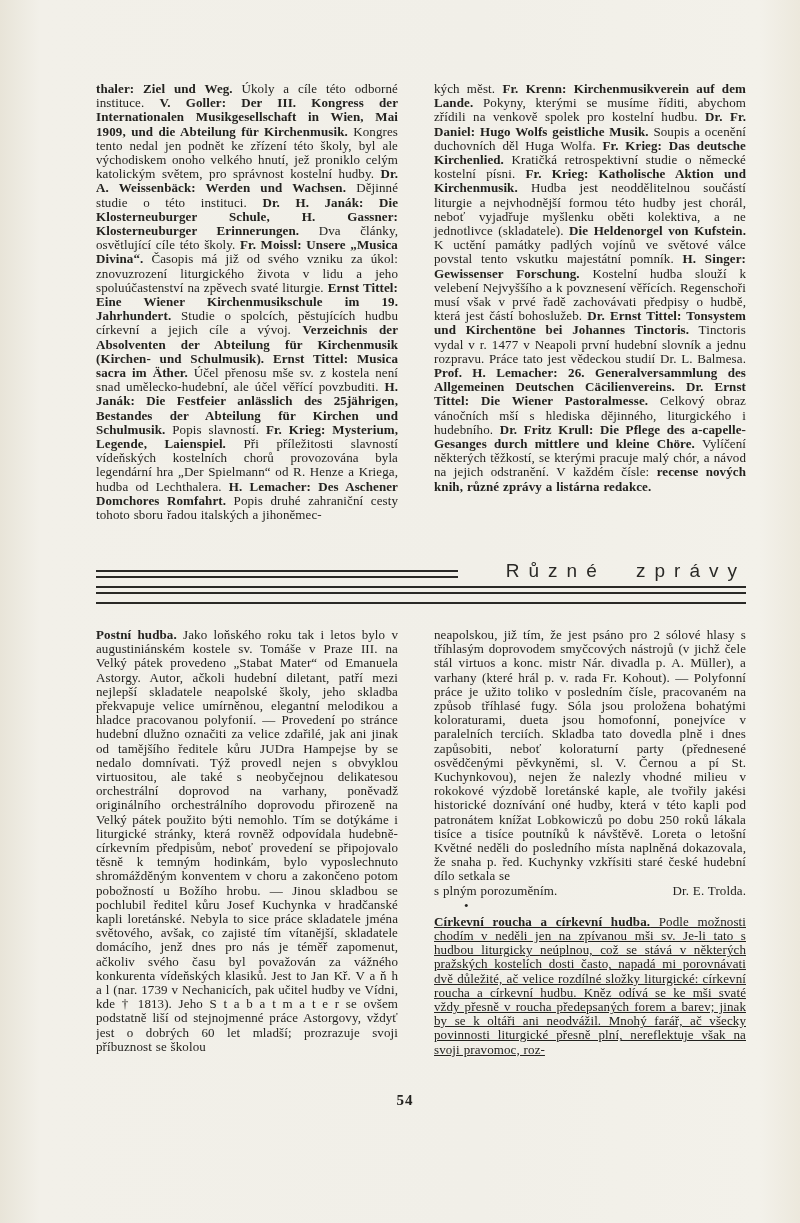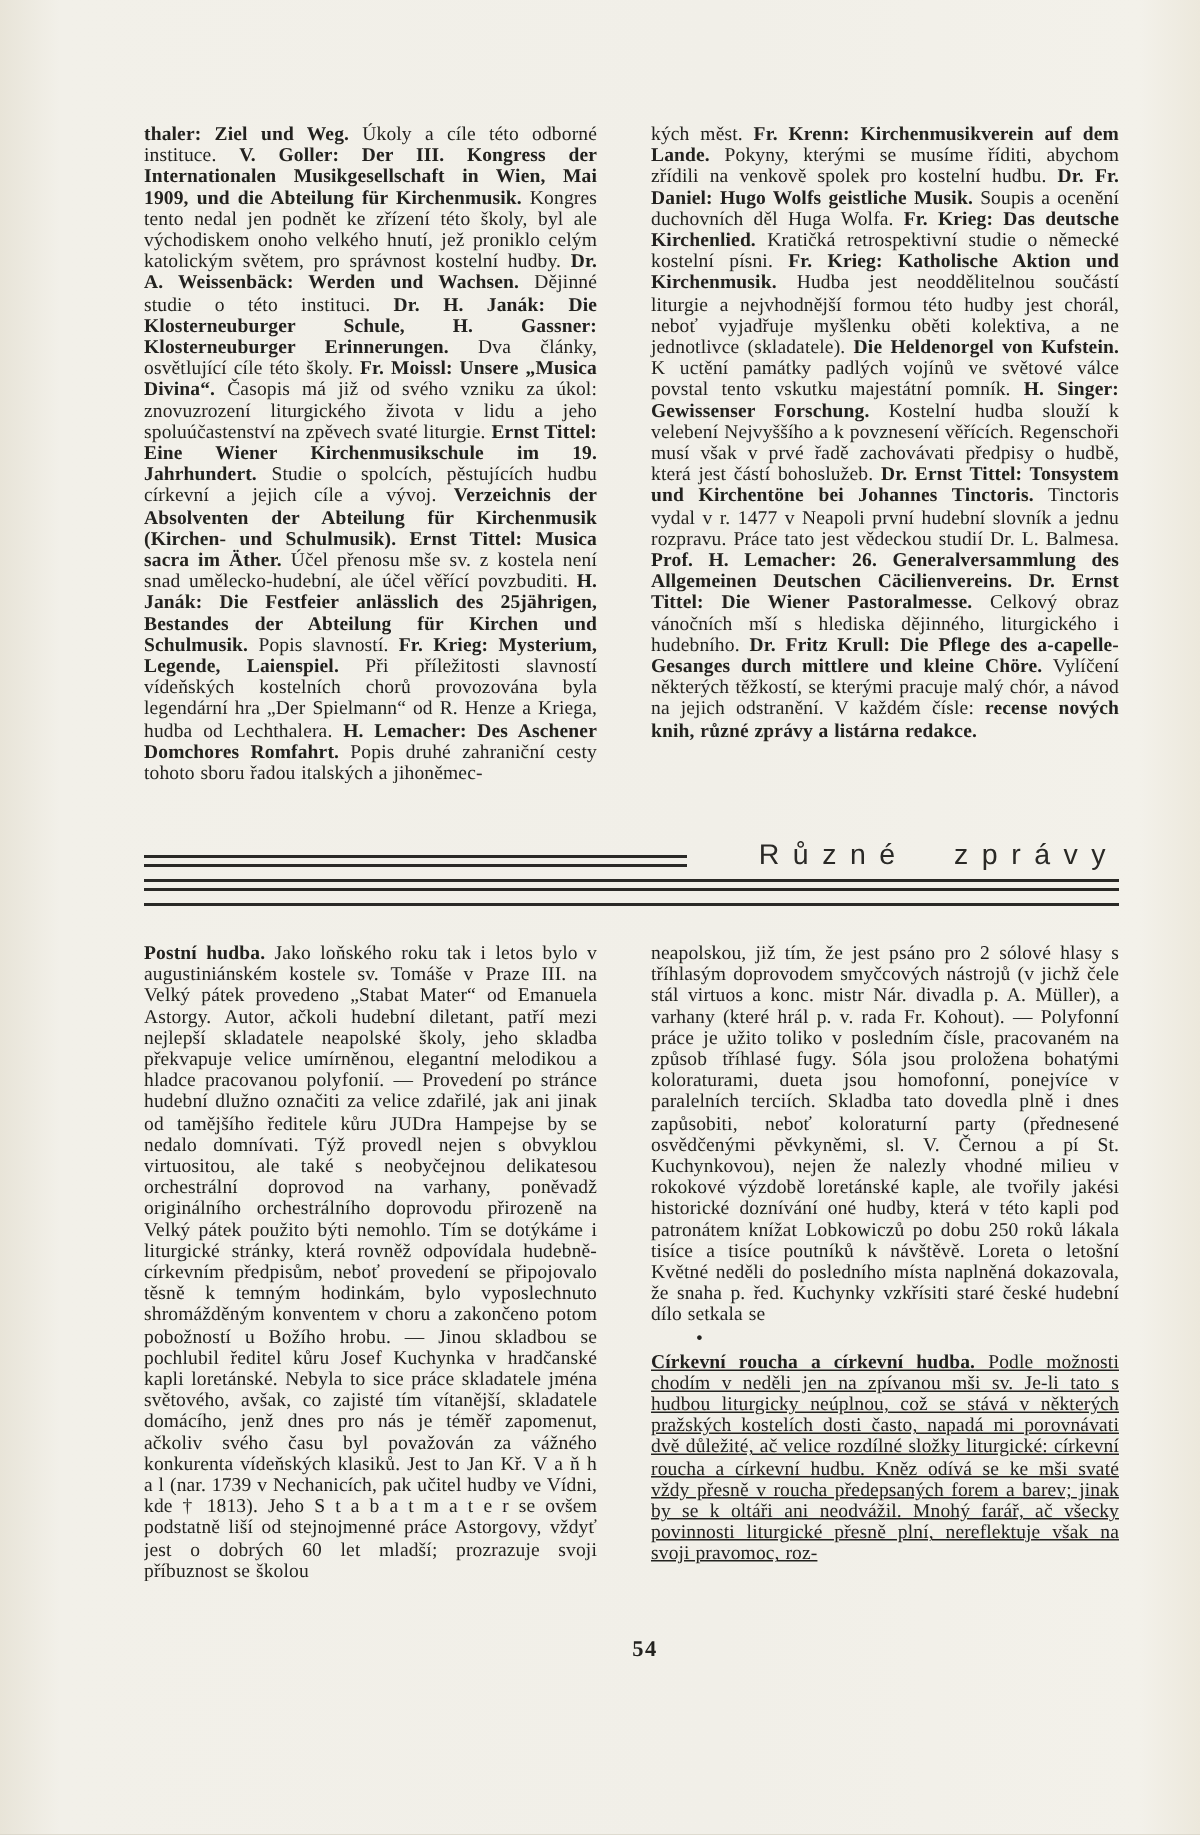--- a/index.html
+++ b/index.html
@@ -30,21 +30,21 @@
     letter-spacing:9px; word-spacing:16px;
     white-space:nowrap; color:#2a2926;
   }
   .row2 { margin-top:4px; }
   .row3 { margin-top:8px; }
   .news-section { top:628px; max-height:448px; overflow:hidden; }
   .closing-row { display:flex; justify-content:space-between; }
   .bullet-row { margin:2px 0 3px 30px; font-size:13px; line-height:12px; }
   .para2 { margin-top:0;text-decoration:underline; }
   .page-footer {
-    position:absolute; left:105px; width:650px; top:1092px;
+    position:absolute; left:80px; width:650px; top:1092px;
     text-align:center; font-size:15px; font-weight:700; letter-spacing:1px;
   }
 </style>
 </head>
 <body>
 
 <div class="page">
 
   <div class="section top-section textcols">
     <div class="col col-l"><b>thaler: Ziel und Weg.</b><span> Úkoly a cíle této odborné instituce. </span><b>V. Goller: Der III. Kongress der Internationalen Musikgesellschaft in Wien, Mai 1909, und die Abteilung für Kirchenmusik.</b><span> Kongres tento nedal jen podnět ke zřízení této školy, byl ale východiskem onoho velkého hnutí, jež proniklo celým katolickým světem, pro správnost kostelní hudby. </span><b>Dr. A. Weissenbäck: Werden und Wachsen.</b><span> Dějinné studie o této instituci. </span><b>Dr. H. Janák: Die Klosterneuburger Schule, H. Gassner: Klosterneuburger Erinnerungen.</b><span> Dva články, osvětlující cíle této školy. </span><b>Fr. Moissl: Unsere „Musica Divina“.</b><span> Časopis má již od svého vzniku za úkol: znovuzrození liturgického života v lidu a jeho spoluúčastenství na zpěvech svaté liturgie. </span><b>Ernst Tittel: Eine Wiener Kirchenmusikschule im 19. Jahrhundert.</b><span> Studie o spolcích, pěstujících hudbu církevní a jejich cíle a vývoj. </span><b>Verzeichnis der Absolventen der Abteilung für Kirchenmusik (Kirchen- und Schulmusik). Ernst Tittel: Musica sacra im Äther.</b><span> Účel přenosu mše sv. z kostela není snad umělecko-hudební, ale účel věřící povzbuditi. </span><b>H. Janák: Die Festfeier anlässlich des 25jährigen, Bestandes der Abteilung für Kirchen und Schulmusik.</b><span> Popis slavností. </span><b>Fr. Krieg: Mysterium, Legende, Laienspiel.</b><span> Při příležitosti slavností vídeňských kostelních chorů provozována byla legendární hra „Der Spielmann“ od R. Henze a Kriega, hudba od Lechthalera. </span><b>H. Lemacher: Des Aschener Domchores Romfahrt.</b><span> Popis druhé zahraniční cesty tohoto sboru řadou italských a jihoněmec-</span></div>
@@ -65,20 +65,24 @@
     </div>
     <div class="row3">
       <div class="line"></div>
     </div>
   </div>
 
   <div class="section news-section textcols">
     <div class="col col-l"><b>Postní hudba.</b><span> Jako loňského roku tak i letos bylo v augustiniánském kostele sv. Tomáše v Praze III. na Velký pátek provedeno „Stabat Mater“ od Emanuela Astorgy. Autor, ačkoli hudební diletant, patří mezi nejlepší skladatele neapolské školy, jeho skladba překvapuje velice umírněnou, elegantní melodikou a hladce pracovanou polyfonií. — Provedení po stránce hudební dlužno označiti za velice zdařilé, jak ani jinak od tamějšího ředitele kůru JUDra Hampejse by se nedalo domnívati. Týž provedl nejen s obvyklou virtuositou, ale také s neobyčejnou delikatesou orchestrální doprovod na varhany, poněvadž originálního orchestrálního doprovodu přirozeně na Velký pátek použito býti nemohlo. Tím se dotýkáme i liturgické stránky, která rovněž odpovídala hudebně-církevním předpisům, neboť provedení se připojovalo těsně k temným hodinkám, bylo vyposlechnuto shromážděným konventem v choru a zakončeno potom pobožností u Božího hrobu. — Jinou skladbou se pochlubil ředitel kůru Josef Kuchynka v hradčanské kapli loretánské. Nebyla to sice práce skladatele jména světového, avšak, co zajisté tím vítanější, skladatele domácího, jenž dnes pro nás je téměř zapomenut, ačkoliv svého času byl považován za vážného konkurenta vídeňských klasiků. Jest to Jan Kř. V a ň h a l (nar. 1739 v Nechanicích, pak učitel hudby ve Vídni, kde † 1813). Jeho S t a b a t  m a t e r se ovšem podstatně liší od stejnojmenné práce Astorgovy, vždyť jest o dobrých 60 let mladší; prozrazuje svoji příbuznost se školou</span></div>
     <div class="col col-r">
       <div><span>neapolskou, již tím, že jest psáno pro 2 sólové hlasy s tříhlasým doprovodem smyčcových nástrojů (v jichž čele stál virtuos a konc. mistr Nár. divadla p. A. Müller), a varhany (které hrál p. v. rada Fr. Kohout). — Polyfonní práce je užito toliko v posledním čísle, pracovaném na způsob tříhlasé fugy. Sóla jsou proložena bohatými koloraturami, dueta jsou homofonní, ponejvíce v paralelních terciích. Skladba tato dovedla plně i dnes zapůsobiti, neboť koloraturní party (přednesené osvědčenými pěvkyněmi, sl. V. Černou a pí St. Kuchynkovou), nejen že nalezly vhodné milieu v rokokové výzdobě loretánské kaple, ale tvořily jakési historické doznívání oné hudby, která v této kapli pod patronátem knížat Lobkowiczů po dobu 250 roků lákala tisíce a tisíce poutníků k návštěvě. Loreta o letošní Květné neděli do posledního místa naplněná dokazovala, že snaha p. řed. Kuchynky vzkřísiti staré české hudební dílo setkala se</span></div>
+      <div class="closing-row">
+        <span>s plným porozuměním.</span>
+        <span>Dr. E. Trolda.</span>
+      </div>
       <div class="bullet-row">•</div>
       <div class="para2"><b>Církevní roucha a církevní hudba.</b><span> Podle možnosti chodím v neděli jen na zpívanou mši sv. Je-li tato s hudbou liturgicky neúplnou, což se stává v některých pražských kostelích dosti často, napadá mi porovnávati dvě důležité, ač velice rozdílné složky liturgické: církevní roucha a církevní hudbu. Kněz odívá se ke mši svaté vždy přesně v roucha předepsaných forem a barev; jinak by se k oltáři ani neodvážil. Mnohý farář, ač všecky povinnosti liturgické přesně plní, nereflektuje však na svoji pravomoc, roz-</span></div>
     </div>
   </div>
 
   <div class="page-footer">54</div>
 
 </div>
 
 </body></html>

